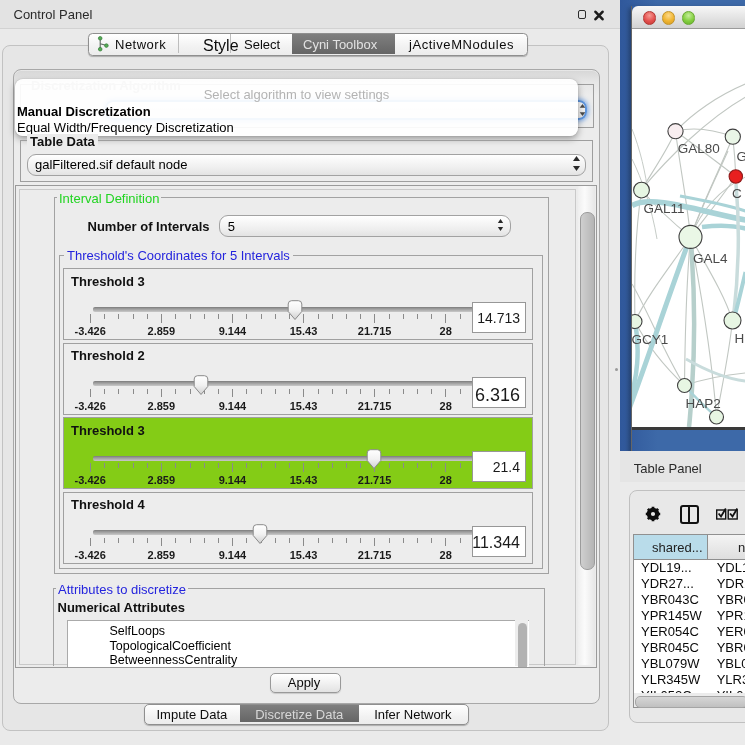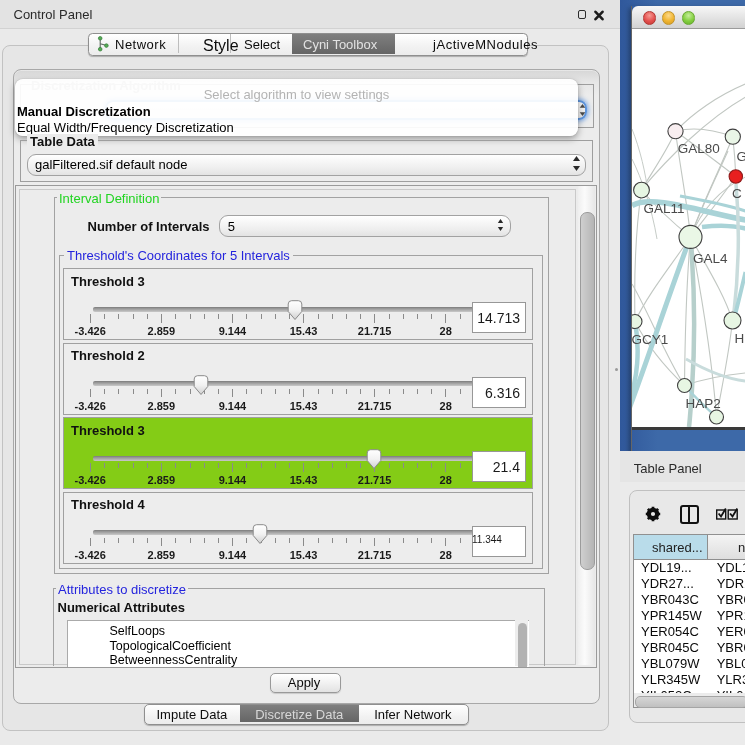--- a/index.html
+++ b/index.html
@@ -29,21 +29,21 @@
 <svg class="abs" style="left:96px;top:34.5px;" width="14" height="17" viewBox="0 0 14 17">
   <path d="M4.2 4 L4.2 14 M4.2 8.8 L9.8 10.3" stroke="#5f6a62" stroke-width="1.1" fill="none"></path>
   <circle cx="4.2" cy="3.3" r="1.8" fill="#55ab55" stroke="#2f7a33" stroke-width=".7"></circle>
   <circle cx="10.4" cy="10.6" r="1.8" fill="#55ab55" stroke="#2f7a33" stroke-width=".7"></circle>
   <circle cx="4.2" cy="14.2" r="1.8" fill="#55ab55" stroke="#2f7a33" stroke-width=".7"></circle>
 </svg>
 <div class="abs" style="left:115px;top:37px;font-size:13px;color:#0c0c0c;letter-spacing:.5px;">Network</div>
 <div class="abs" style="left:203px;top:37px;font-size:16px;color:#0c0c0c;">Style</div>
 <div class="abs" style="left:244px;top:37px;font-size:13px;color:#0c0c0c;">Select</div>
 <div class="abs" style="left:303px;top:37px;font-size:13px;color:#e2e2e2;">Cyni Toolbox</div>
-<div class="abs" style="left:409px;top:37px;font-size:13px;color:#0c0c0c;letter-spacing:.55px;margin-left:24px;">jActiveMNodules</div>
+<div class="abs" style="left:409px;top:37px;font-size:13px;color:#0c0c0c;letter-spacing:.55px;">jActiveMNodules</div>
 
 <div class="abs" style="left:20px;top:84px;width:572px;height:42px;border:1px solid #9e9e9e;"></div>
 <div class="abs" style="left:28px;top:77.5px;font-size:13px;font-weight:bold;color:#9a9a9a;background:transparent;padding:0 3px;">Discretization Algorithm</div>
 
 <div class="abs" style="left:105px;top:99.5px;width:478px;height:16px;background:linear-gradient(#fafafa,#e8e8e8);border:2.5px solid #5e95dd;border-radius:8px;box-shadow:0 0 4px 1.5px rgba(90,150,230,.7);"></div>
 <svg class="abs" style="left:578.5px;top:103.5px;" width="7" height="12" viewBox="0 0 7 12">
   <path d="M3.5 0 L6.3 3.8 L0.7 3.8 Z" fill="#4a4a4a"></path>
     <path d="M3.5 12 L6.3 8.2 L0.7 8.2 Z" fill="#4a4a4a"></path>
 </svg>
 
@@ -121,21 +121,21 @@
       <path d="M1.2 4 A3.4 3.4 0 0 1 4.6 0.7 L11.4 0.7 A3.4 3.4 0 0 1 14.8 4 L14.8 11.5 L8 19.5 L1.2 11.5 Z" fill="url(#tg1)" stroke="#8a8a8a" stroke-width="1"></path>
       <defs>
         <linearGradient id="tg1" x1="0" y1="0" x2="0" y2="1">
           <stop offset="0" stop-color="#ffffff"></stop>
           <stop offset="0.5" stop-color="#f2f2f2"></stop>
           <stop offset="1" stop-color="#cfcfcf"></stop>
         </linearGradient>
       </defs>
     </svg>
   <div class="abs" style="left:408px;top:33px;width:52px;height:29px;background:#fff;border:1.5px solid #979797;"></div>
-  <div class="abs" style="left:408px;top:41px;width:48px;text-align:right;font-size:14px;color:#1a1a1a;">6.316</div>
+  <div class="abs" style="left:408px;top:41px;width:48px;text-align:right;font-size:18px;color:#1a1a1a;">6.316</div>
 </div>
 <div class="abs" style="left:63px;top:417px;width:468px;height:70px;border:1px solid #a0a0a0;background:#84cc16;">
   <div class="abs" style="left:7px;top:4.5px;font-size:13px;font-weight:bold;color:#111;">Threshold 3</div>
   <div class="abs" style="left:28.5px;top:37.5px;width:427.5px;height:4px;border-radius:2px;background:linear-gradient(#8f8f8f,#c9c9c9);border-top:1px solid #848484;"></div>
   <div class="abs" style="left:25.7px;top:45px;width:428px;height:5px;background:repeating-linear-gradient(90deg,#8a8a8a 0,#8a8a8a 1px,transparent 1px,transparent 14.22px);"></div>
   <div class="abs" style="left:25.7px;top:45px;width:428px;height:8.5px;background:repeating-linear-gradient(90deg,#8a8a8a 0,#8a8a8a 1px,transparent 1px,transparent 71.1px);"></div>
   <div class="abs" style="left:-3.8px;top:56px;width:60px;text-align:center;font-size:11px;font-weight:bold;color:#1a1a1a;">-3.426</div>
   <div class="abs" style="left:67.3px;top:56px;width:60px;text-align:center;font-size:11px;font-weight:bold;color:#1a1a1a;">2.859</div>
   <div class="abs" style="left:138.4px;top:56px;width:60px;text-align:center;font-size:11px;font-weight:bold;color:#1a1a1a;">9.144</div>
   <div class="abs" style="left:209.5px;top:56px;width:60px;text-align:center;font-size:11px;font-weight:bold;color:#1a1a1a;">15.43</div>
@@ -169,21 +169,21 @@
       <path d="M1.2 4 A3.4 3.4 0 0 1 4.6 0.7 L11.4 0.7 A3.4 3.4 0 0 1 14.8 4 L14.8 11.5 L8 19.5 L1.2 11.5 Z" fill="url(#tg3)" stroke="#8a8a8a" stroke-width="1"></path>
       <defs>
         <linearGradient id="tg3" x1="0" y1="0" x2="0" y2="1">
           <stop offset="0" stop-color="#ffffff"></stop>
           <stop offset="0.5" stop-color="#f2f2f2"></stop>
           <stop offset="1" stop-color="#cfcfcf"></stop>
         </linearGradient>
       </defs>
     </svg>
   <div class="abs" style="left:408px;top:33px;width:52px;height:29px;background:#fff;border:1.5px solid #979797;"></div>
-  <div class="abs" style="left:408px;top:41px;width:48px;text-align:left;font-size:10px;color:#1a1a1a;">11.344</div>
+  <div class="abs" style="left:408px;top:41px;width:48px;text-align:right;font-size:16px;color:#1a1a1a;">11.344</div>
 </div>
 
 <div class="abs" style="left:53px;top:588px;width:490px;height:77px;border:1px solid #a2a2a2;border-bottom:none;"></div>
 <div class="abs" style="left:56px;top:581.5px;font-size:13px;color:#2424dd;background:#ececec;padding:0 2px;">Attributes to discretize</div>
 <div class="abs" style="left:57.5px;top:600px;font-size:13px;font-weight:bold;color:#111;">Numerical Attributes</div>
 <div class="abs" style="left:66.5px;top:620.3px;width:461.5px;height:45.5px;background:#ffffff;border-left:1px solid #aaa;border-top:1px solid #aaa;overflow:hidden;">
   <div style="position:absolute;left:5px;top:3px;font-size:12.5px;color:#000;line-height:14.4px;margin-left:37px;">SelfLoops<br>TopologicalCoefficient<br>BetweennessCentrality</div>
 </div>
 <div class="abs" style="left:514.5px;top:620.3px;width:13.5px;height:45.5px;background:#ededed;"></div>
 <div class="abs" style="left:518px;top:622.5px;width:8.5px;height:44px;background:#b2b2b2;border-radius:4.5px 4.5px 0 0;"></div>

